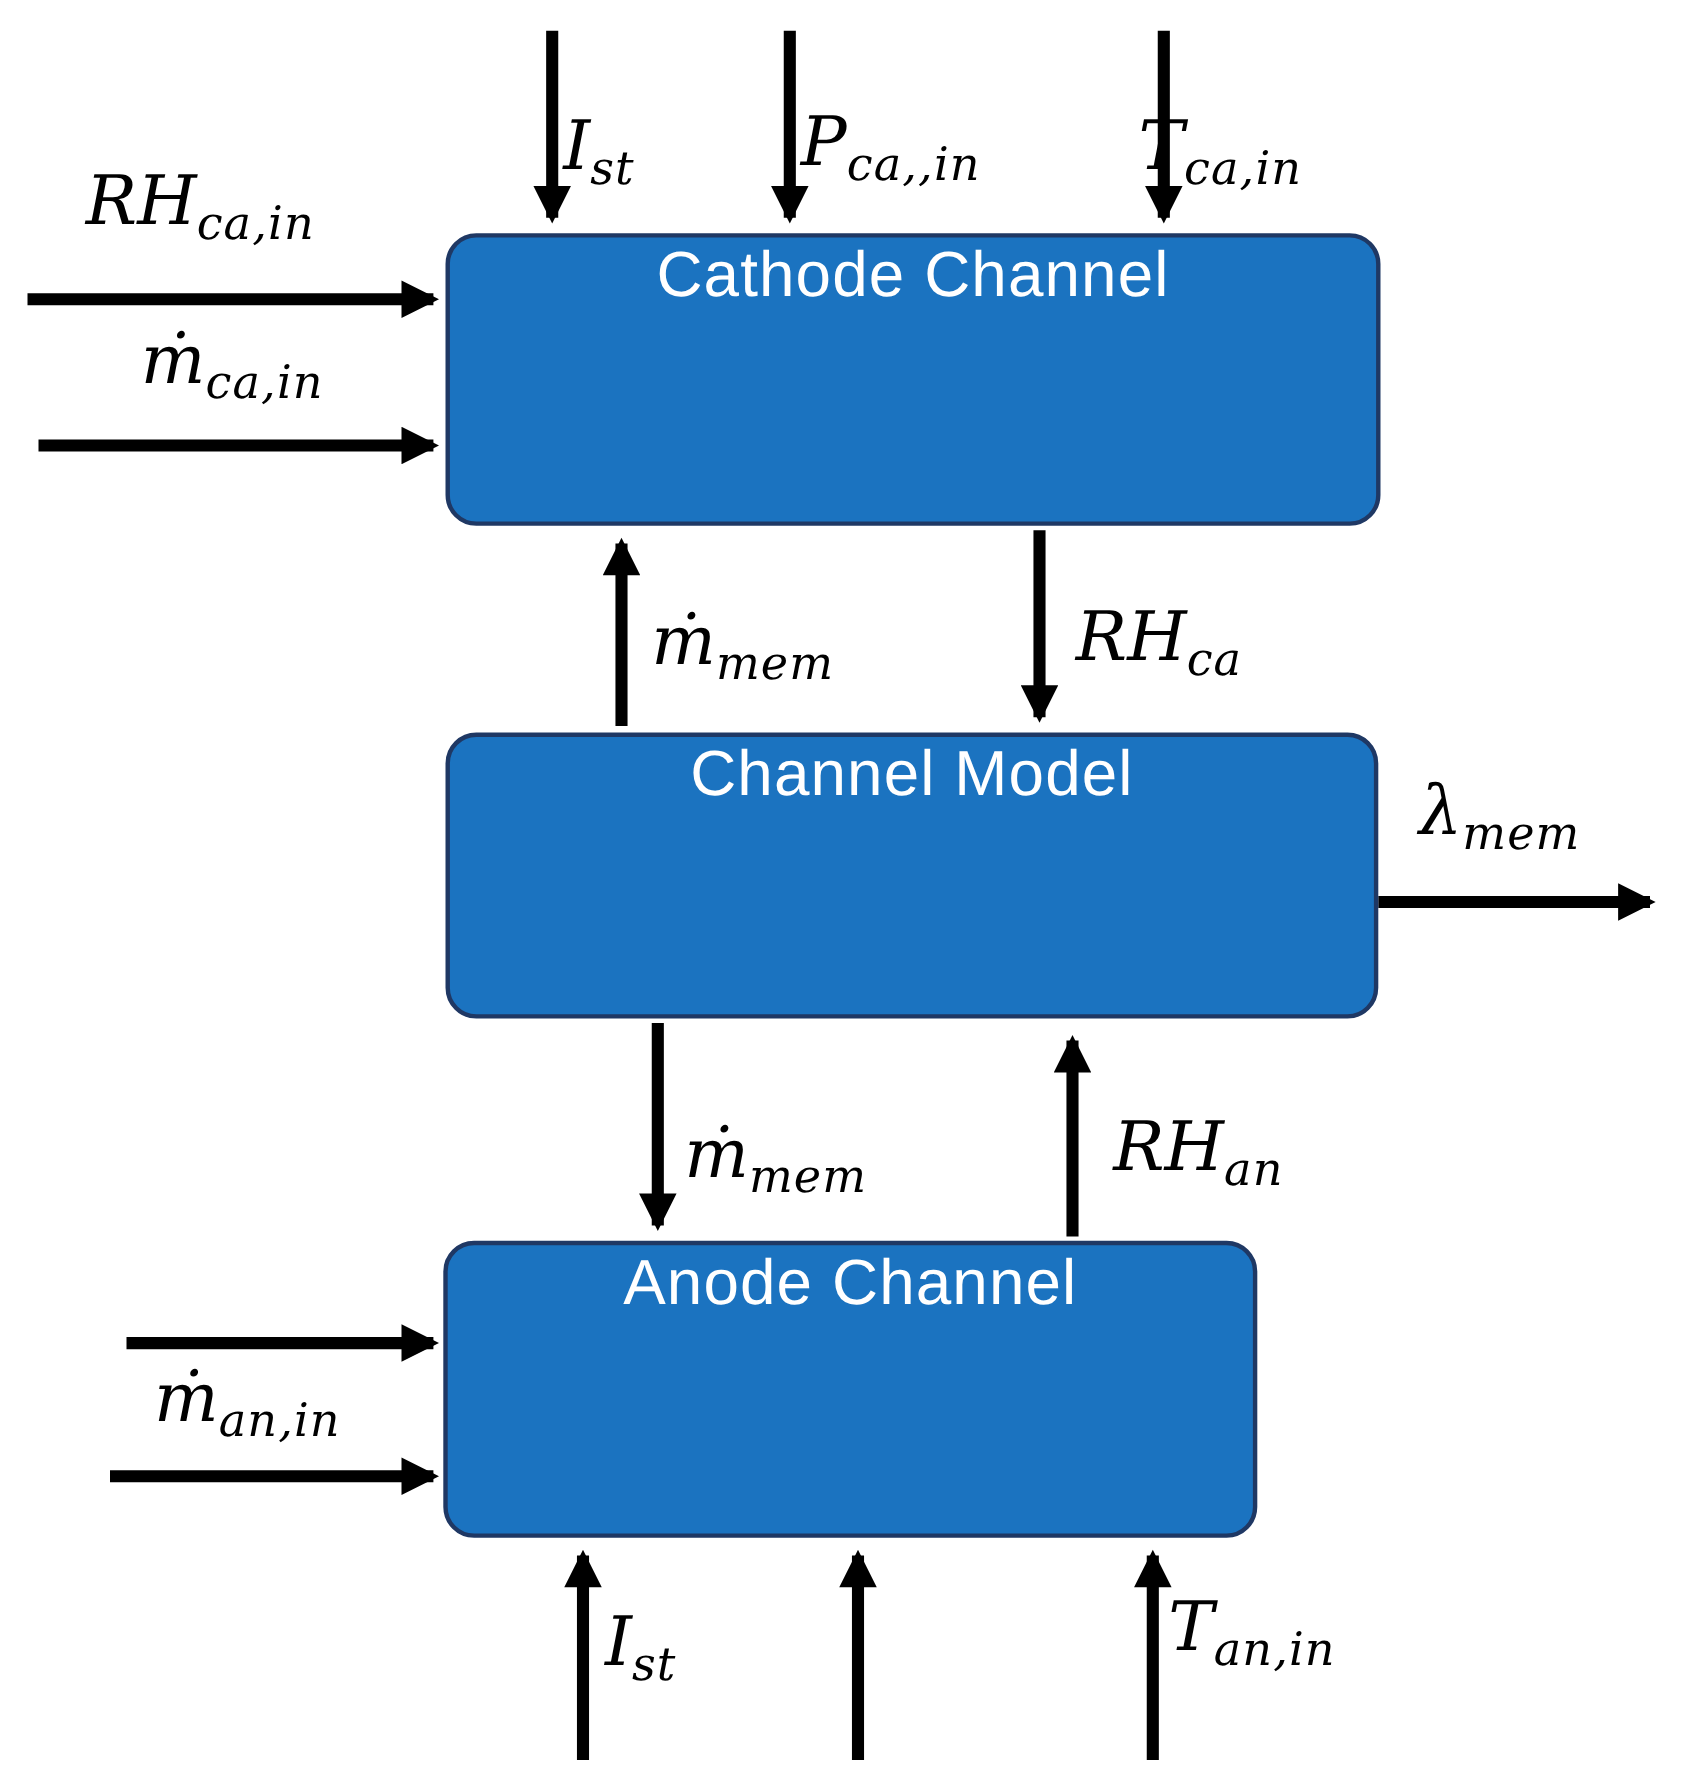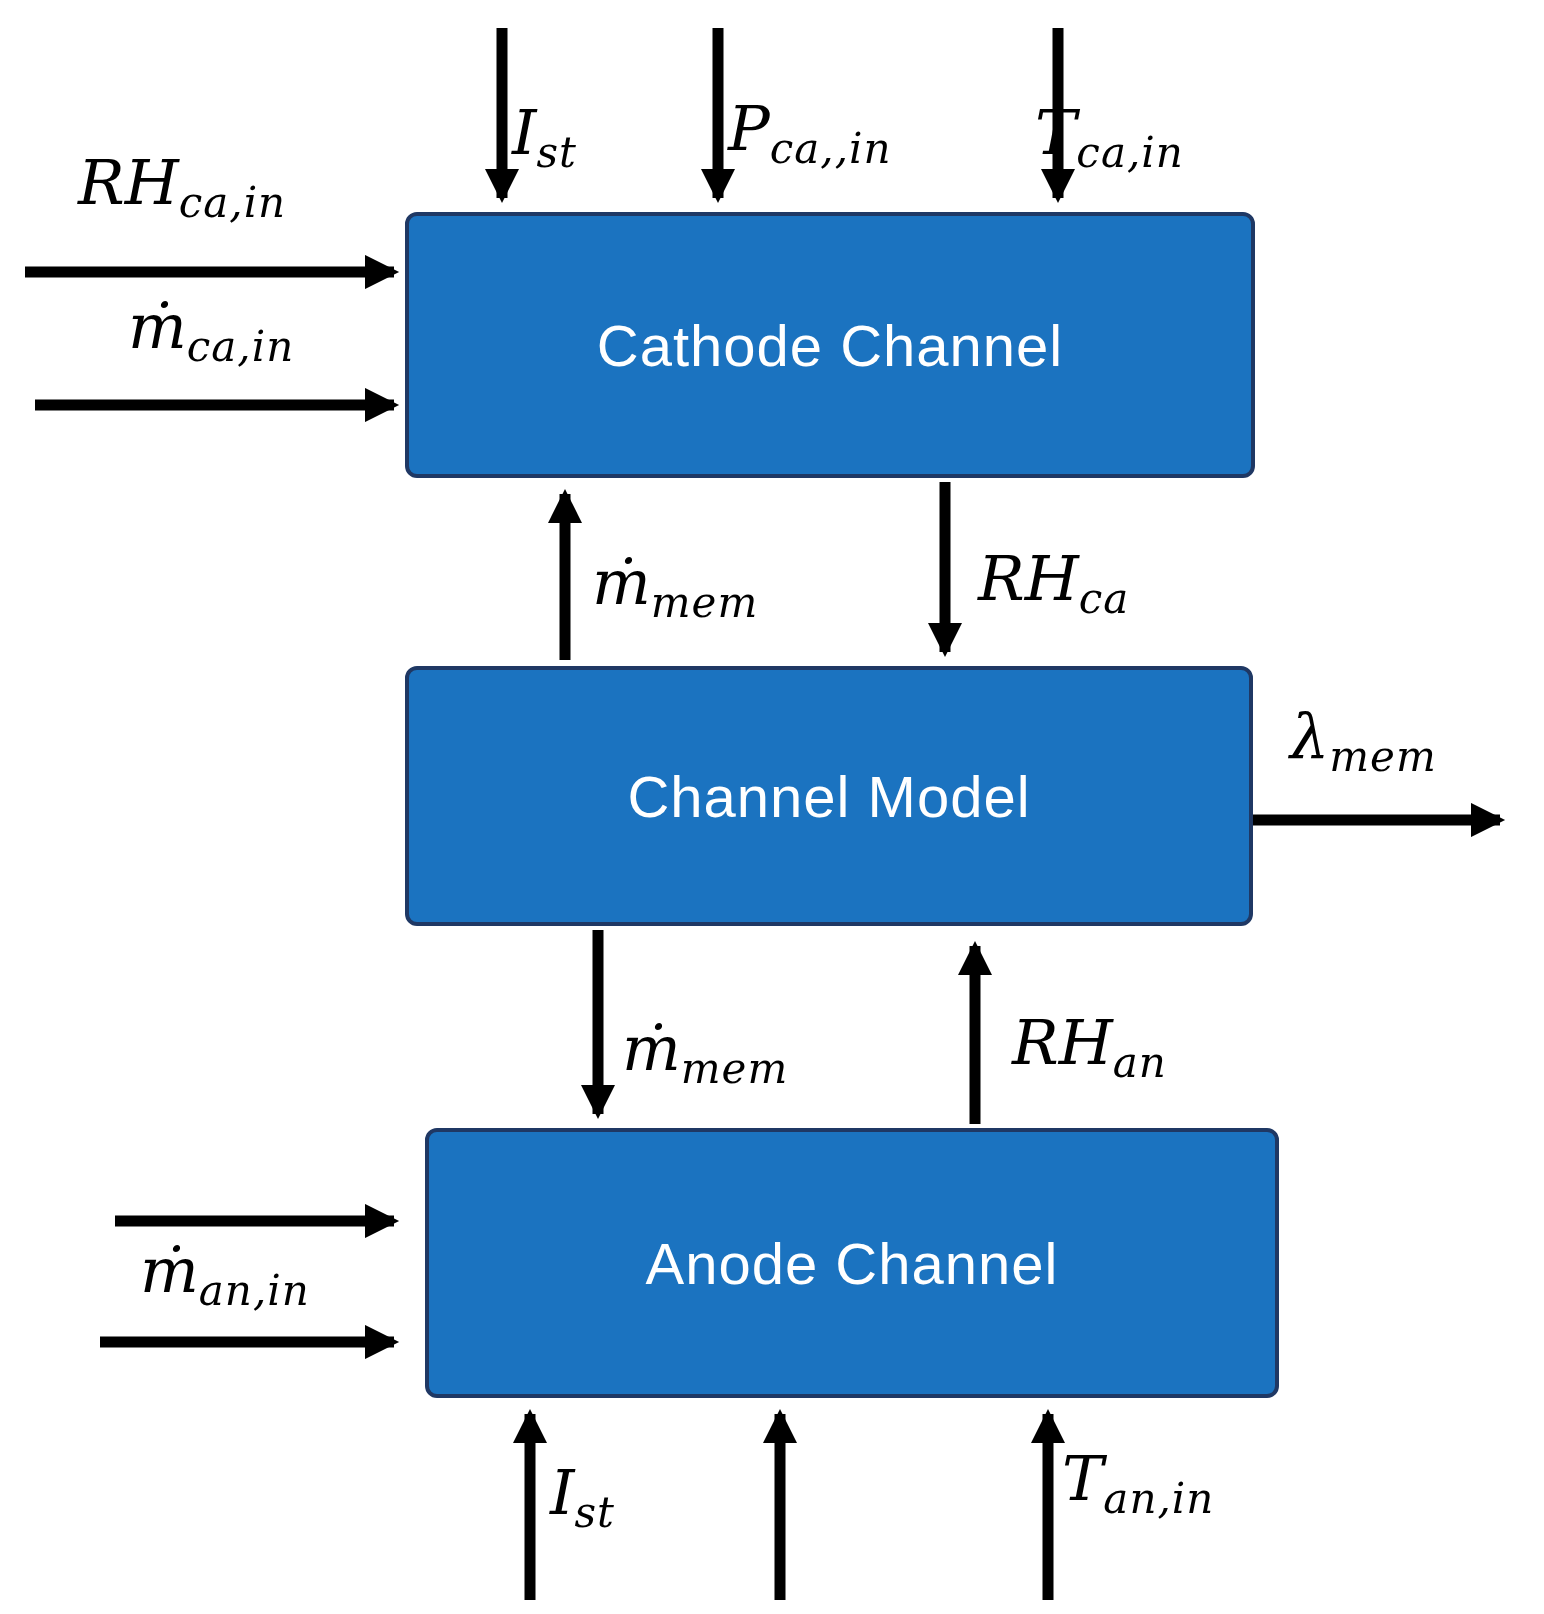--- a/index.html
+++ b/index.html
@@ -20,36 +20,35 @@
     stroke: var(--arrow, #000000);
     stroke-width: 11;
     fill: none;
   }
   .arrow-head { fill: var(--arrow, #000000); }
   .block {
     position: absolute;
     box-sizing: border-box;
     background: var(--block-fill, #1b73c0);
     border: 4px solid var(--block-border, #1f3864);
-    border-radius: 12px;
+    border-radius: 28px;
     display: flex;
-    align-items: center;
     justify-content: center;
   }
   .block-title {
     color: var(--title-color, #ffffff);
     font-family: "Liberation Sans", "DejaVu Sans", sans-serif;
     font-size: 58px;
     font-weight: 400;
     letter-spacing: 1px;
     white-space: nowrap;
   }
   .blk-cathode  { left: 405px; top: 212px;  width: 850px; height: 266px; }
   .blk-membrane { left: 405px; top: 666px;  width: 848px; height: 260px; }
-  .blk-anode    { left: 425px; top: 1128px; width: 854px; height: 270px; }
+  .blk-anode    { left: 403px; top: 1128px; width: 740px; height: 270px; }
   .sig {
     position: absolute;
     font-style: italic;
     color: #000000;
     white-space: nowrap;
     line-height: 1;
   }
   .sig .m { font-size: 62px; font-style: italic; }
   .sig .s { font-size: 42px; font-style: italic; vertical-align: -0.32em; letter-spacing: 1px; }
 </style>

